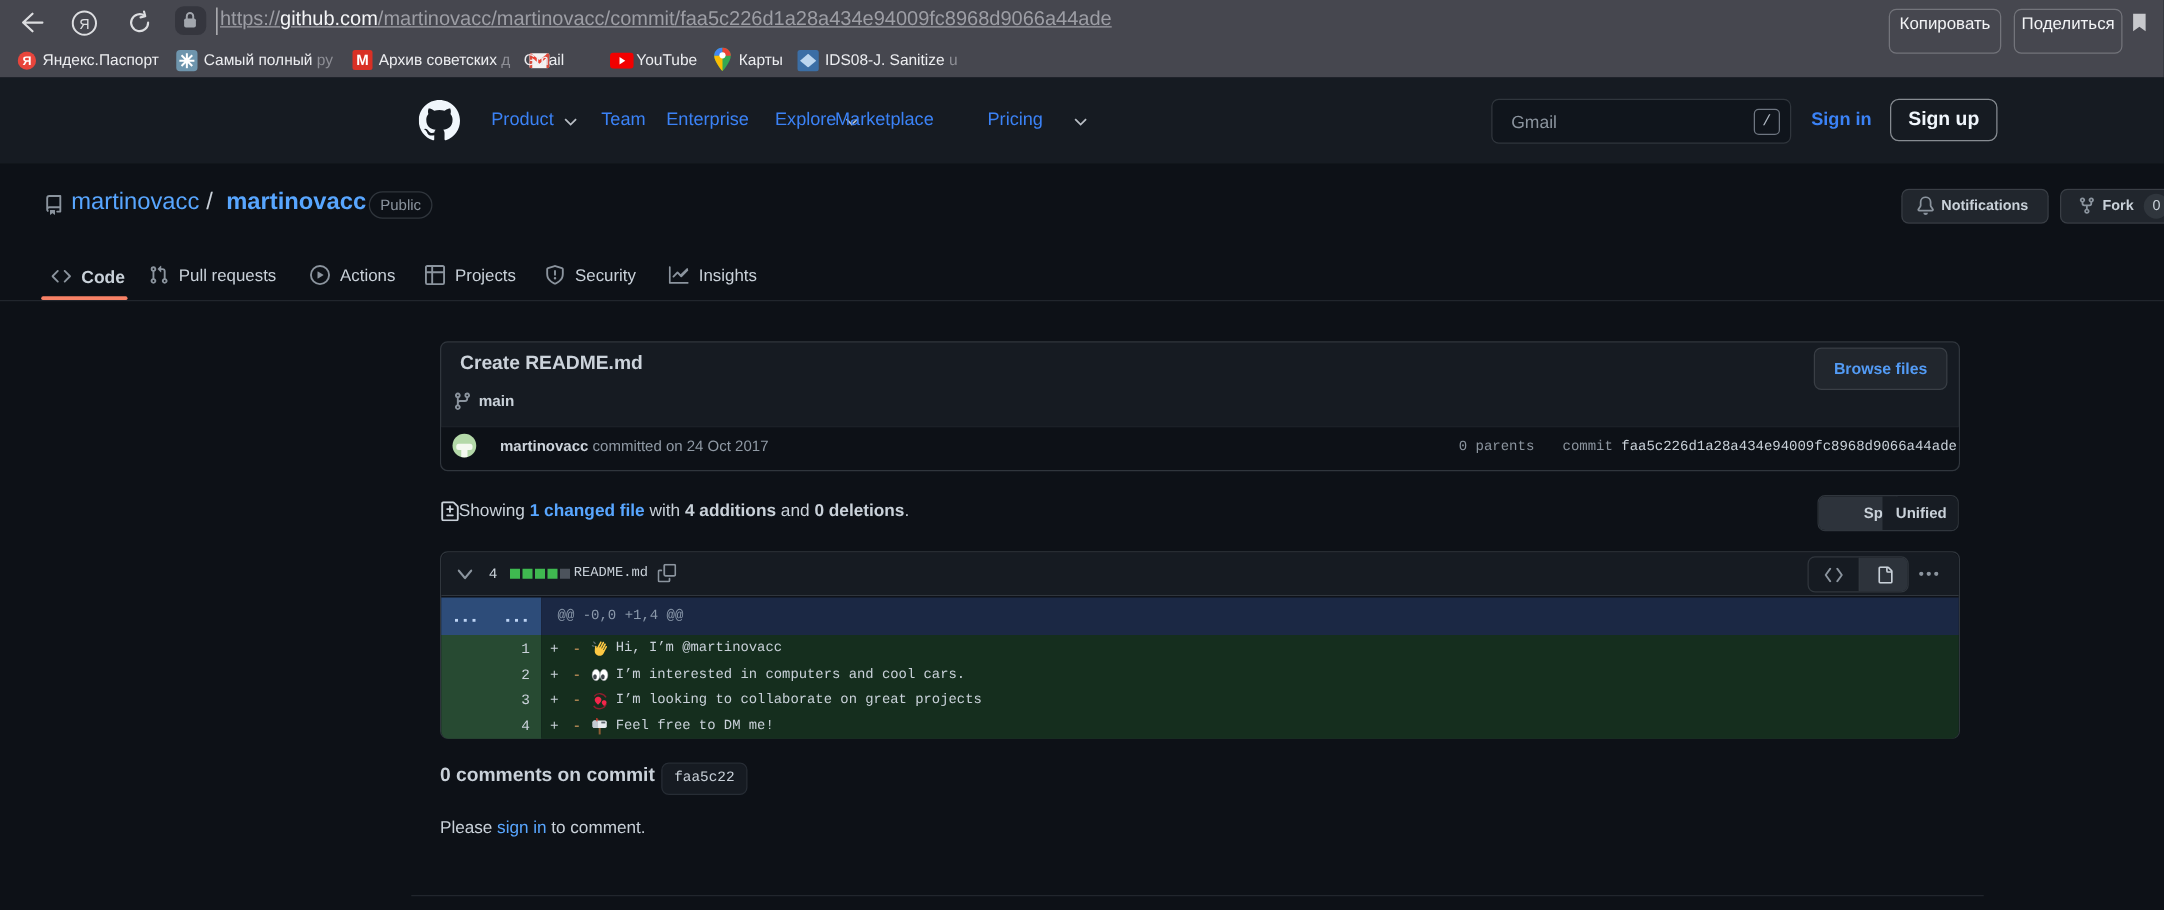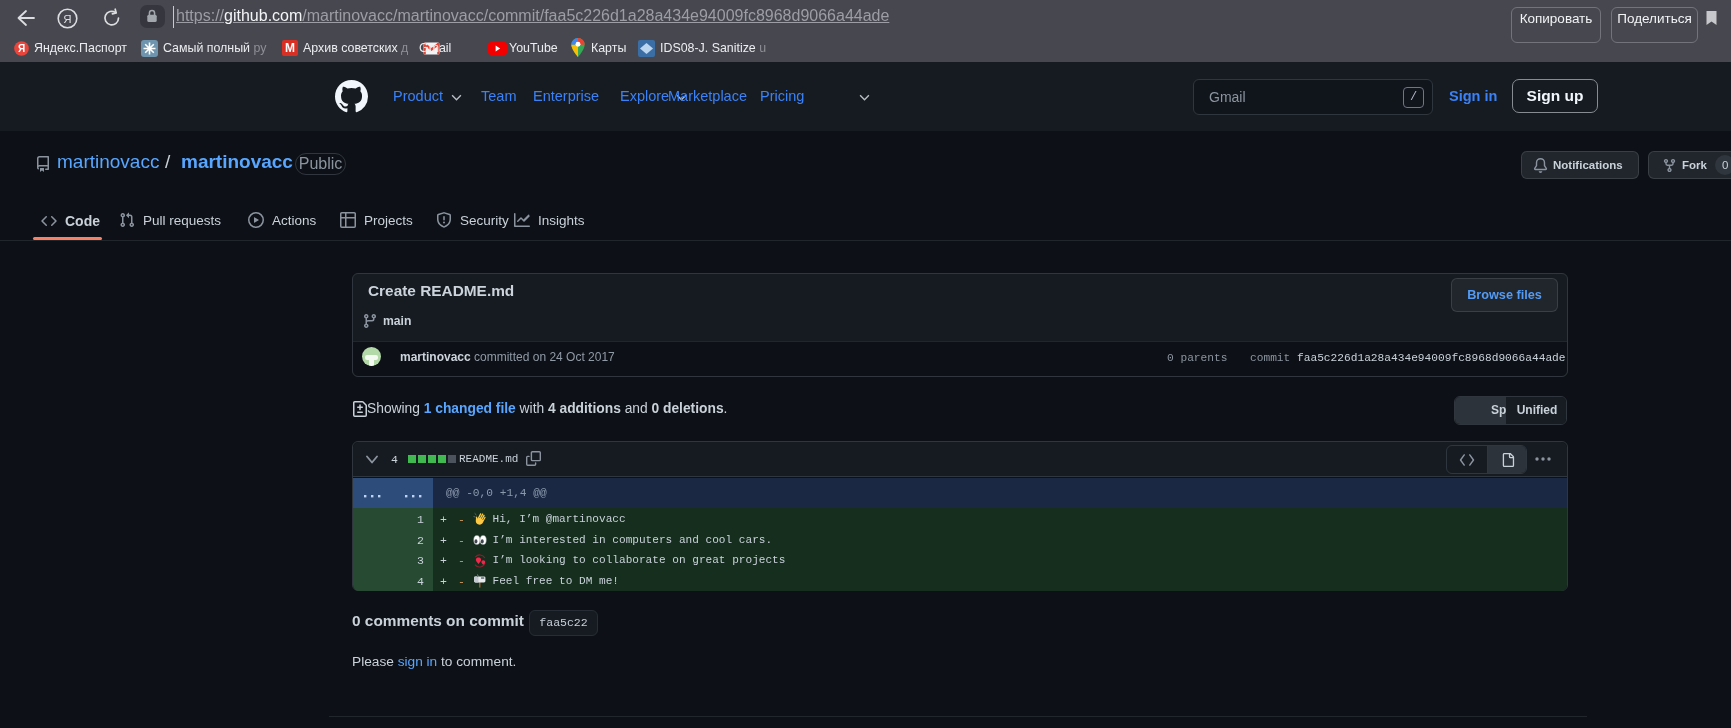--- a/index.html
+++ b/index.html
@@ -102,39 +102,39 @@
   <svg class="abs" style="left:451px;top:32px" width="11" height="7" viewBox="0 0 12 8">
       <path d="M1 1.5 L6 6.5 L11 1.5" stroke="#f0f6fc" stroke-width="1.6" fill="none" opacity="0.75"></path>
     </svg>
   <div class="navlink" style="left:481px;">Team</div>
   <div class="navlink" style="left:533px;">Enterprise</div>
   <div class="navlink" style="left:620px;">Explore</div>
   <svg class="abs" style="left:676px;top:32px" width="11" height="7" viewBox="0 0 12 8">
       <path d="M1 1.5 L6 6.5 L11 1.5" stroke="#f0f6fc" stroke-width="1.6" fill="none" opacity="0.75"></path>
     </svg>
   <div class="navlink" style="left:668px;">Marketplace</div>
-  <div class="navlink" style="left:760px;">Pricing</div>
+  <div class="navlink" style="left:790px;">Pricing</div>
   <svg class="abs" style="left:859px;top:32px" width="11" height="7" viewBox="0 0 12 8">
       <path d="M1 1.5 L6 6.5 L11 1.5" stroke="#f0f6fc" stroke-width="1.6" fill="none" opacity="0.75"></path>
     </svg>
   <div class="abs" style="left:1193px;top:17px;width:240px;height:36px;border:1px solid #30363d;border-radius:6px;background:rgba(13,17,23,0.55);"></div>
   <div class="abs" style="left:1209px;top:17px;height:36px;line-height:36px;font-size:14px;color:#8b949e;">Gmail</div>
   <div class="abs mono" style="left:1403px;top:25px;width:21px;height:21px;border:1px solid #6e7681;border-radius:4px;color:#b1bac4;font-size:12px;text-align:center;line-height:19px;">/</div>
   <div class="navlink" style="left:1449px;font-weight:600;">Sign in</div>
   <div class="abs" style="left:1512px;top:17px;width:86px;height:34px;border:1px solid #878c92;border-radius:7px;color:#f0f6fc;font-size:15.5px;font-weight:600;text-align:center;line-height:32px;">Sign up</div>
 </div>
 
 <div class="abs" style="left:0;top:131px;width:1731px;height:110px;background:#0d1117;border-bottom:1px solid #21262d;"></div>
 <svg class="abs" style="left:35px;top:156px" width="16" height="16" viewBox="0 0 16 16" fill="#8b949e">
   <path d="M2 2.5A2.5 2.5 0 0 1 4.5 0h8.75a.75.75 0 0 1 .75.75v12.5a.75.75 0 0 1-.75.75h-2.5a.75.75 0 0 1 0-1.5h1.75v-2h-8a1 1 0 0 0-.714 1.7.75.75 0 1 1-1.072 1.05A2.495 2.495 0 0 1 2 11.5Zm10.5-1h-8a1 1 0 0 0-1 1v6.708A2.486 2.486 0 0 1 4.5 9h8ZM5 12.25a.25.25 0 0 1 .25-.25h3.5a.25.25 0 0 1 .25.25v3.25a.25.25 0 0 1-.4.2l-1.45-1.087a.25.25 0 0 0-.3 0L5.4 15.7a.25.25 0 0 1-.4-.2Z"></path>
 </svg>
 <div class="abs" style="left:57px;top:151px;font-size:19px;color:#58a6ff;">martinovacc</div>
 <div class="abs" style="left:165px;top:151px;font-size:19px;color:#c9d1d9;">/</div>
 <div class="abs" style="left:181px;top:151px;font-size:19px;color:#58a6ff;font-weight:700;">martinovacc</div>
-<div class="abs" style="left:295px;top:153px;width:51px;height:22px;border:1px solid #30363d;border-radius:11px;color:#8b949e;font-size:16px;font-weight:500;text-align:center;line-height:20px;">Public</div>
+<div class="abs" style="left:295px;top:153px;width:51px;height:22px;border:1px solid #30363d;border-radius:11px;color:#8b949e;font-size:12px;font-weight:500;text-align:center;line-height:20px;">Public</div>
 
 <div class="tab" style="left:41px;font-weight:600;font-size:14px;">
   <svg width="16" height="16" viewBox="0 0 16 16" fill="#8b949e">
       <path d="m11.28 3.22 4.25 4.25a.75.75 0 0 1 0 1.06l-4.25 4.25a.749.749 0 0 1-1.275-.326.749.749 0 0 1 .215-.734L13.94 8l-3.72-3.72a.749.749 0 0 1 .326-1.275.749.749 0 0 1 .734.215Zm-6.56 0a.751.751 0 0 1 1.042.018.751.751 0 0 1 .018 1.042L2.06 8l3.72 3.72a.749.749 0 0 1-.326 1.275.749.749 0 0 1-.734-.215L.47 8.53a.75.75 0 0 1 0-1.06Z"></path>
     </svg>Code</div>
 <div class="abs" style="left:33px;top:237px;width:69px;height:3px;background:#f78166;border-radius:3px;"></div>
 <div class="tab" style="left:119px;">
   <svg width="16" height="16" viewBox="0 0 16 16" fill="#8b949e">
       <path d="M1.5 3.25a2.25 2.25 0 1 1 3 2.122v5.256a2.251 2.251 0 1 1-1.5 0V5.372A2.25 2.25 0 0 1 1.5 3.25Zm5.677-.177L9.573.677A.25.25 0 0 1 10 .854V2.5h1A2.5 2.5 0 0 1 13.5 5v5.628a2.251 2.251 0 1 1-1.5 0V5a1 1 0 0 0-1-1h-1v1.646a.25.25 0 0 1-.427.177L7.177 3.427a.25.25 0 0 1 0-.354ZM3.75 2.5a.75.75 0 1 0 0 1.5.75.75 0 0 0 0-1.5Zm0 9.5a.75.75 0 1 0 0 1.5.75.75 0 0 0 0-1.5Zm8.25.75a.75.75 0 1 0 1.5 0 .75.75 0 0 0-1.5 0Z"></path>
     </svg>Pull requests</div>
@@ -143,21 +143,21 @@
       <path d="M8 0a8 8 0 1 1 0 16A8 8 0 0 1 8 0ZM1.5 8a6.5 6.5 0 1 0 13 0 6.5 6.5 0 0 0-13 0Zm4.879-2.773 4.264 2.559a.25.25 0 0 1 0 .428l-4.264 2.559A.25.25 0 0 1 6 10.559V5.442a.25.25 0 0 1 .379-.215Z"></path>
     </svg>Actions</div>
 <div class="tab" style="left:340px;">
   <svg width="16" height="16" viewBox="0 0 16 16" fill="#8b949e">
       <path d="M0 1.75C0 .784.784 0 1.75 0h12.5C15.216 0 16 .784 16 1.75v12.5A1.75 1.75 0 0 1 14.25 16H1.75A1.75 1.75 0 0 1 0 14.25ZM1.5 6.5v7.75c0 .138.112.25.25.25H5v-8Zm5 0v8h7.75a.25.25 0 0 0 .25-.25V6.5Zm8-1.5V1.75a.25.25 0 0 0-.25-.25H6.5V5Zm-9.5 0V1.5H1.75a.25.25 0 0 0-.25.25V5Z"></path>
     </svg>Projects</div>
 <div class="tab" style="left:436px;">
   <svg width="16" height="16" viewBox="0 0 16 16" fill="#8b949e">
       <path d="M7.467.133a1.748 1.748 0 0 1 1.066 0l5.25 1.68A1.75 1.75 0 0 1 15 3.48V7c0 1.566-.32 3.182-1.303 4.682-.983 1.498-2.585 2.813-5.032 3.855a1.697 1.697 0 0 1-1.33 0c-2.447-1.042-4.049-2.357-5.032-3.855C1.32 10.182 1 8.566 1 7V3.48a1.75 1.75 0 0 1 1.217-1.667Zm.61 1.429a.25.25 0 0 0-.153 0l-5.25 1.68a.25.25 0 0 0-.174.238V7c0 1.358.275 2.666 1.057 3.86.784 1.194 2.121 2.34 4.366 3.297a.196.196 0 0 0 .154 0c2.245-.956 3.582-2.104 4.366-3.298C13.225 9.666 13.5 8.36 13.5 7V3.48a.251.251 0 0 0-.174-.237l-5.25-1.68ZM8.75 4.75v3a.75.75 0 0 1-1.5 0v-3a.75.75 0 0 1 1.5 0ZM9 10.5a1 1 0 1 1-2 0 1 1 0 0 1 2 0Z"></path>
     </svg>Security</div>
-<div class="tab" style="left:514px;text-align:right;">
+<div class="tab" style="left:535px;text-align:right;">
   <svg width="16" height="16" viewBox="0 0 16 16" fill="#8b949e">
       <path d="M1.5 1.75V13.5h13.75a.75.75 0 0 1 0 1.5H.75a.75.75 0 0 1-.75-.75V1.75a.75.75 0 0 1 1.5 0Zm14.28 2.53-5.25 5.25a.75.75 0 0 1-1.06 0L7 7.06 4.28 9.78a.751.751 0 0 1-1.042-.018.751.751 0 0 1-.018-1.042l3.25-3.25a.75.75 0 0 1 1.06 0L9.5 7.44l4.72-4.72a.751.751 0 0 1 1.042.018.751.751 0 0 1 .018 1.042Z"></path>
     </svg>Insights</div>
 
 <div class="btn" style="left:1521px;top:151px;width:118px;height:28px;line-height:26px;font-size:11.5px;font-weight:600;text-align:left;padding-left:11px;">
   <svg style="vertical-align:-4px;margin-right:5px" width="15" height="15" viewBox="0 0 16 16" fill="#8b949e">
       <path d="M8 16a2 2 0 0 0 1.985-1.75c.017-.137-.097-.25-.235-.25h-3.5c-.138 0-.252.113-.235.25A2 2 0 0 0 8 16ZM3 5a5 5 0 0 1 10 0v2.947c0 .05.015.098.042.139l1.703 2.555A1.519 1.519 0 0 1 13.482 13H2.518a1.516 1.516 0 0 1-1.263-2.36l1.703-2.554A.255.255 0 0 0 3 7.947Zm5-3.5A3.5 3.5 0 0 0 4.5 5v2.947c0 .346-.102.683-.294.97l-1.703 2.556a.017.017 0 0 0-.003.01l.001.006.006.006.01.005h10.964l.01-.005.006-.006.001-.005a.017.017 0 0 0-.003-.01l-1.703-2.556a1.745 1.745 0 0 1-.294-.97V5A3.5 3.5 0 0 0 8 1.5Z"></path>
     </svg>Notifications</div>
 <div class="btn" style="left:1648px;top:151px;width:110px;height:28px;line-height:26px;text-align:left;padding-left:13px;font-size:11.5px;font-weight:600;">
   <svg style="vertical-align:-4px;margin-right:5px" width="15" height="15" viewBox="0 0 16 16" fill="#8b949e">

